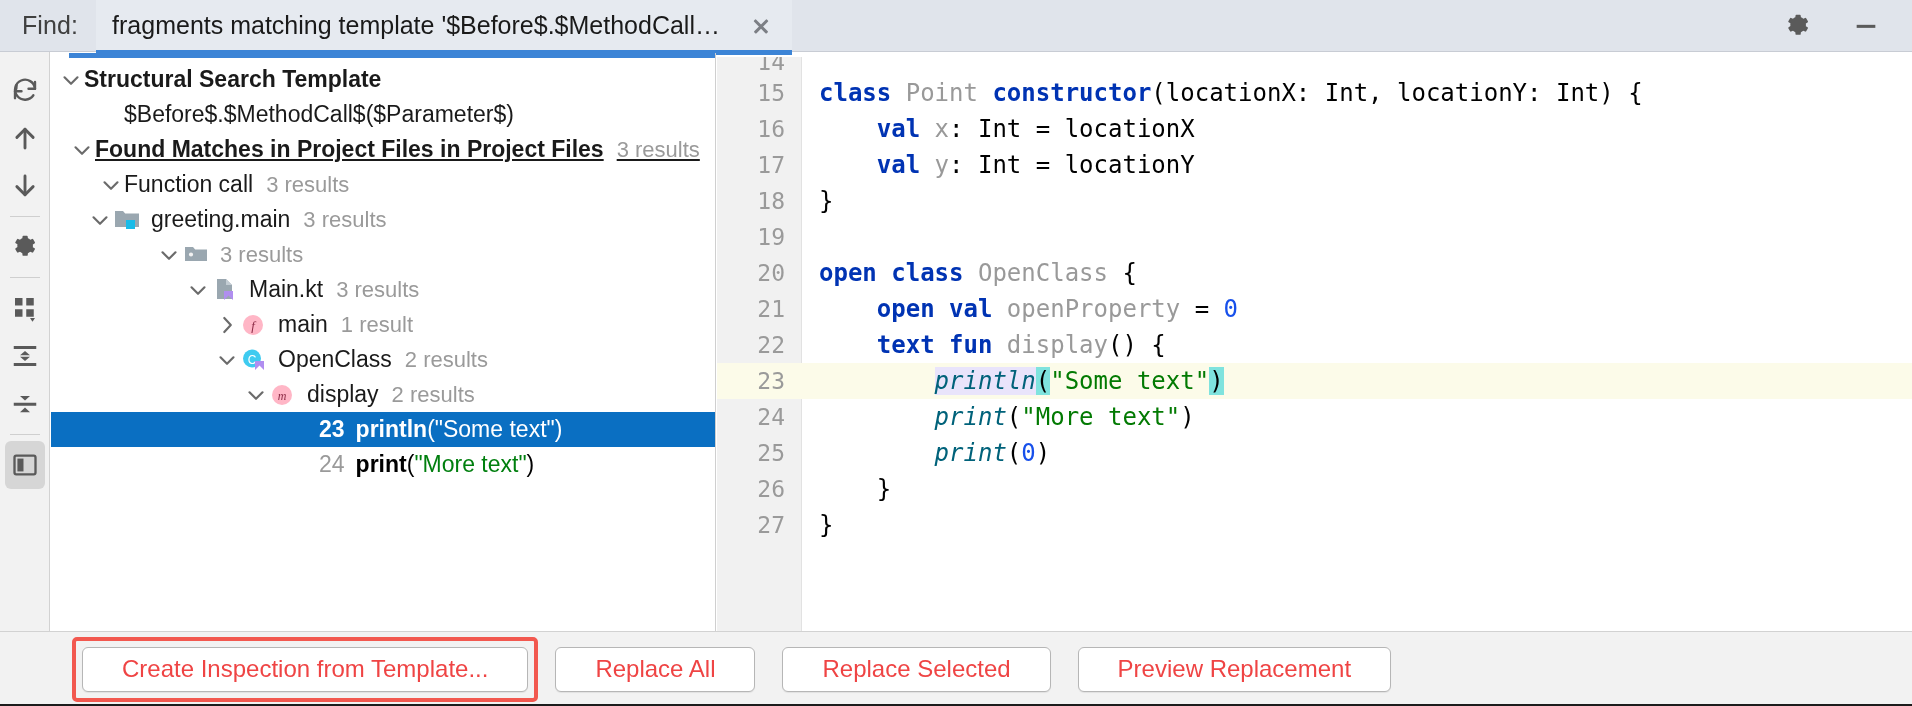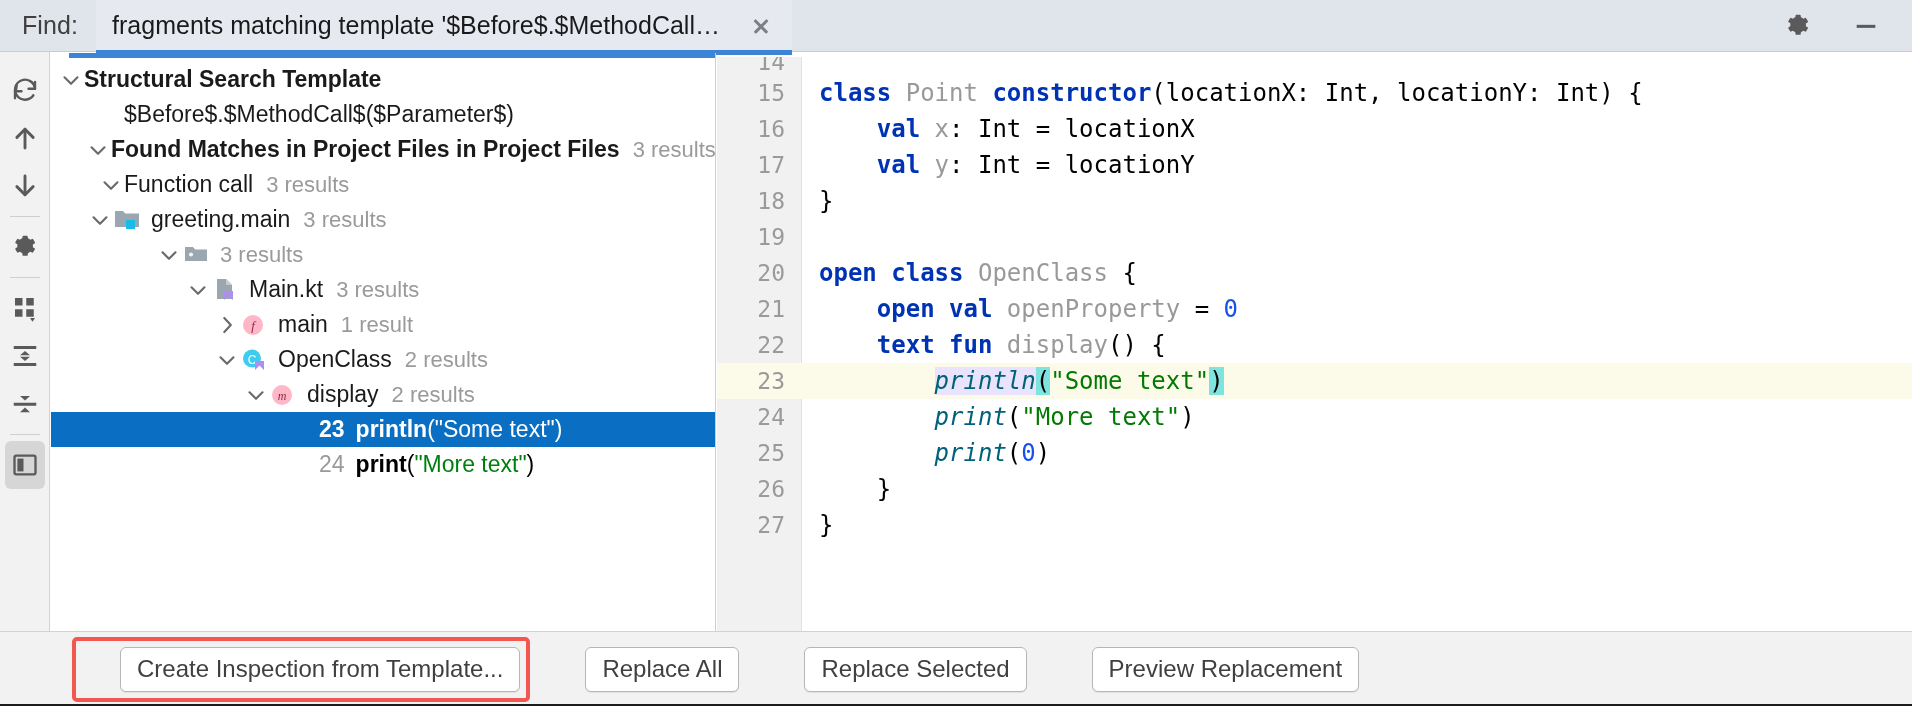--- a/index.html
+++ b/index.html
@@ -117,24 +117,23 @@
   .brk{ background:#7fe3de; color:#000; }
 
   
   .bottombar{
     position:absolute; left:0; top:631px; width:1912px; height:75px;
     background:#f2f2f2; border-top:1px solid #d2d2d2;
     display:flex; align-items:center; padding-left:82px; gap:27px;
   }
   .btn{
     height:45px; background:#ffffff; border:1px solid #b6b6b6; border-radius:6px;
-    font-size:24px; color:#404040; padding:0 16px; display:flex; align-items:center;
+    font-size:24px; color:#ef4444; padding:0 39px; display:flex; align-items:center;
     justify-content:center; font-family:"Liberation Sans", sans-serif;
     box-shadow:0 1px 1px rgba(0,0,0,.07);
-    margin-left:38px;
   }
   .btn-wrap{ position:relative; display:inline-flex; }
   .redbox{
     position:absolute; left:-10px; top:-10px; right:-10px; bottom:-10px;
     border:4px solid #f2584f; border-radius:5px; pointer-events:none;
   }
   .bottom-edge{ position:absolute; left:0; top:704px; width:1912px; height:2px; background:#1c1c1c;}
 </style>
 </head>
 <body>
@@ -233,21 +232,21 @@
             <svg width="26" height="26" viewBox="0 0 24 24" fill="none" stroke="#6b6b6b" stroke-width="2" stroke-linecap="round" stroke-linejoin="round">
               <path d="M6 9.5l6 6 6-6"></path>
             </svg>
           </span>
           <span class="tname bold">Structural Search Template</span>
         </div>
         <div class="row" style="padding-left: 47px;">
           <span class="chev"></span>
           <span class="tname">$Before$.$MethodCall$($Parameter$)</span>
         </div>
-        <div class="row" style="padding-left: 34px;">
+        <div class="row" style="padding-left: 18px; text-decoration: underline;">
           <span class="chev">
             <svg width="26" height="26" viewBox="0 0 24 24" fill="none" stroke="#6b6b6b" stroke-width="2" stroke-linecap="round" stroke-linejoin="round">
               <path d="M6 9.5l6 6 6-6"></path>
             </svg>
           </span>
           <span class="tname bold">Found Matches in Project Files in Project Files</span>
           <span class="cnt">3 results</span>
         </div>
         <div class="row" style="padding-left: 47px;">
           <span class="chev">

